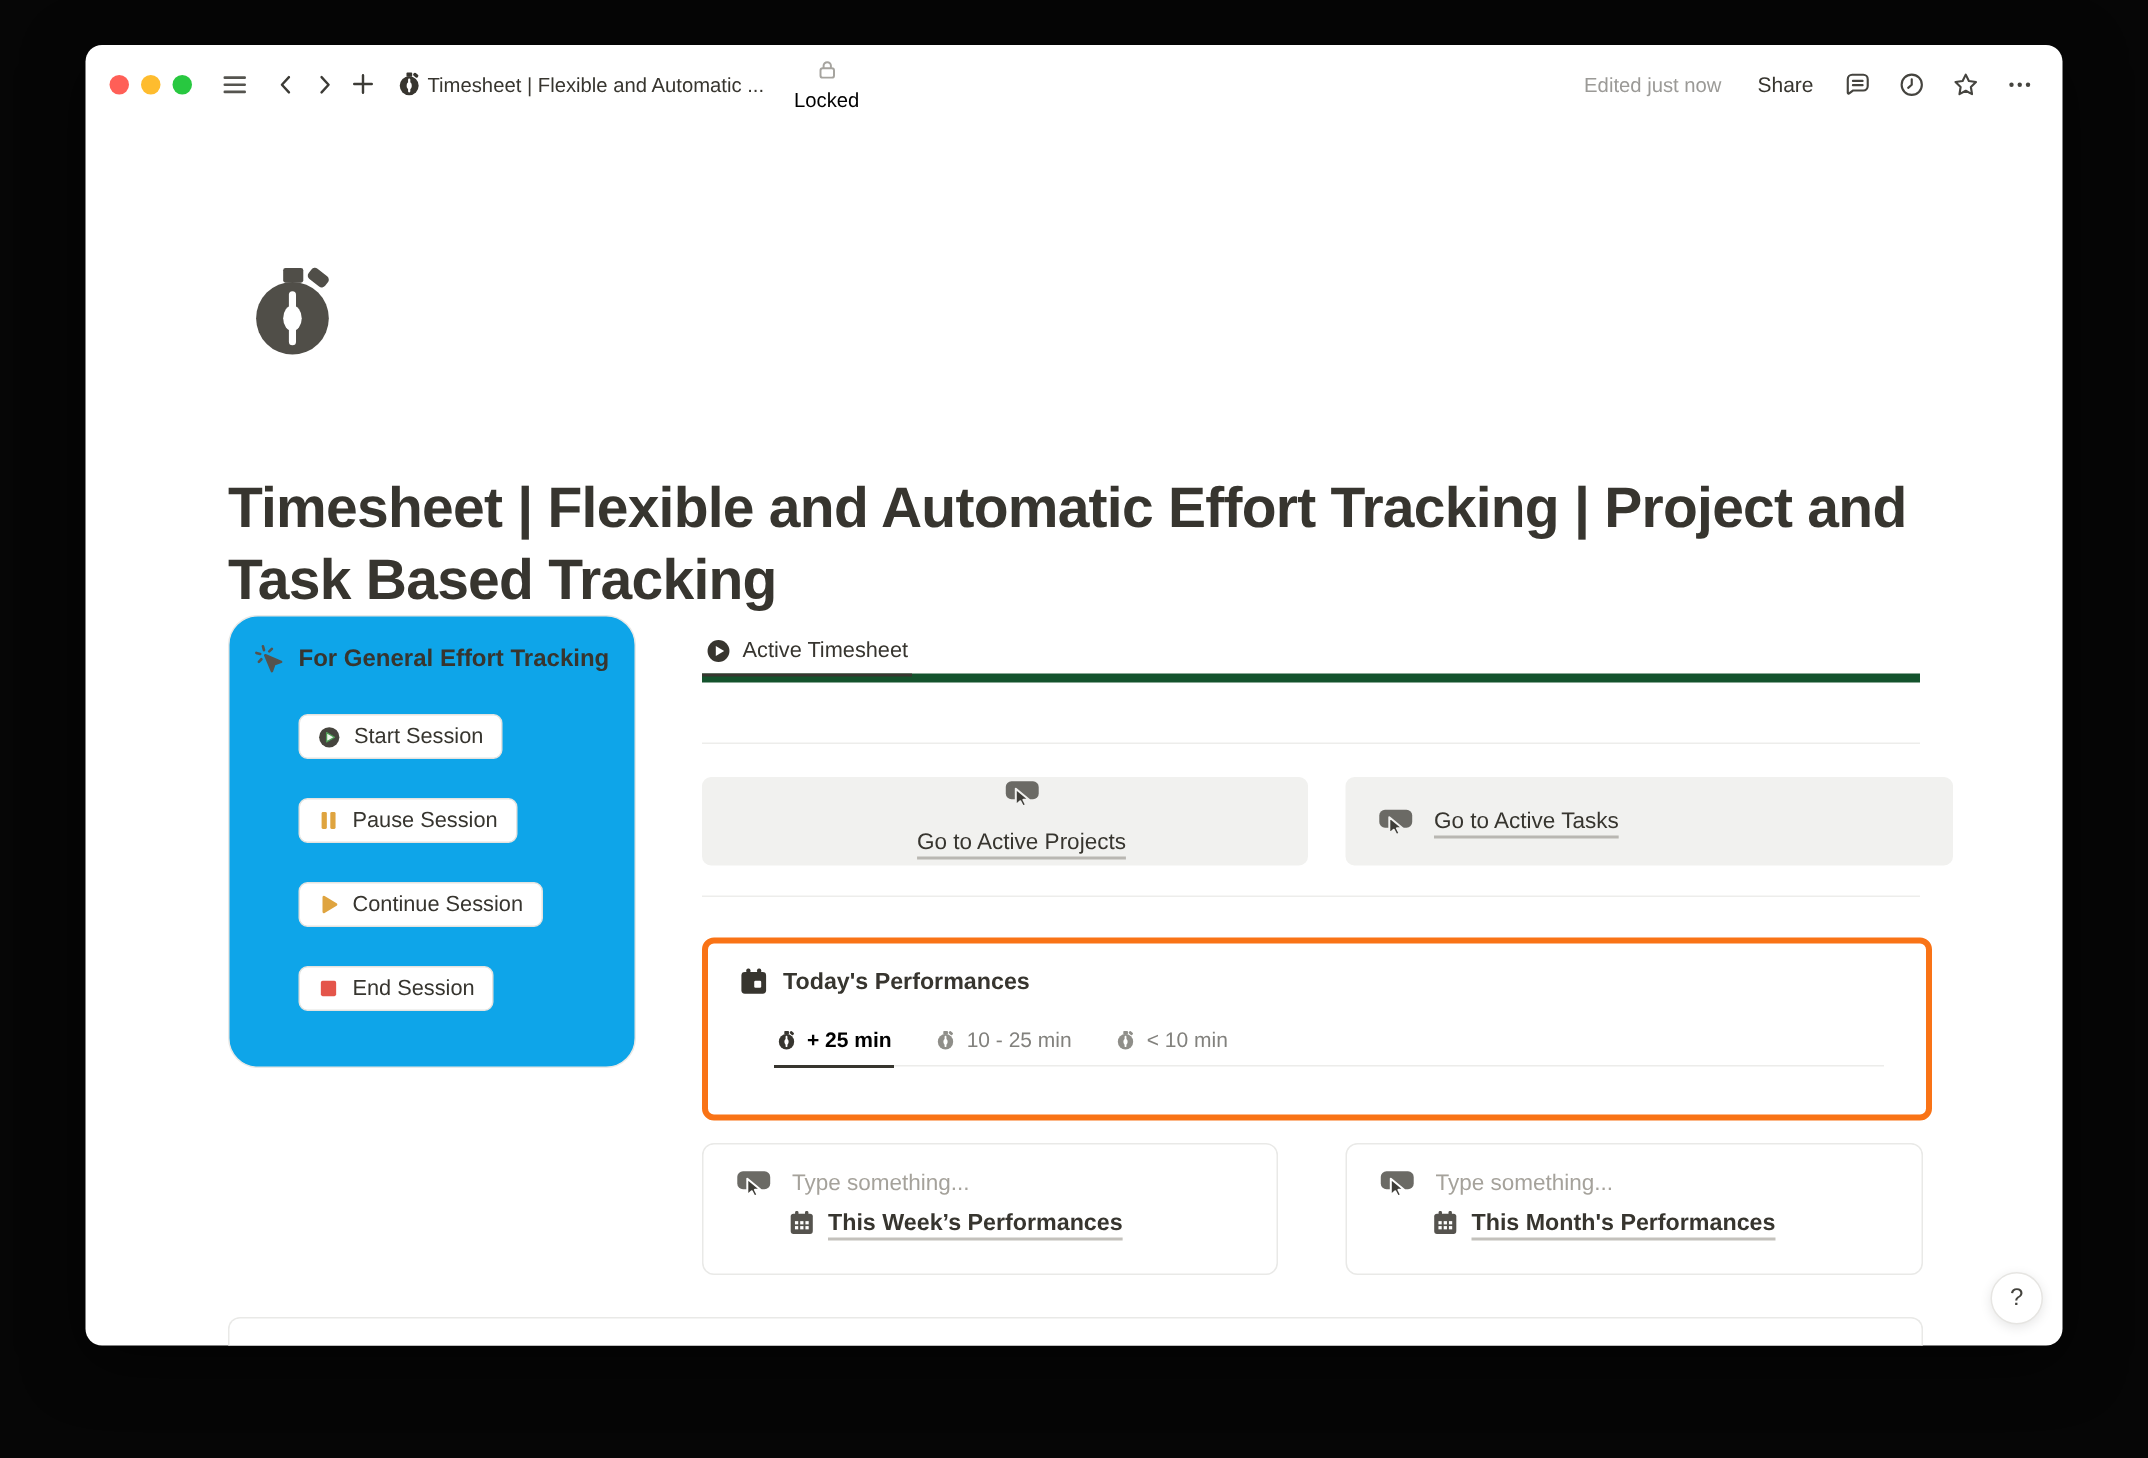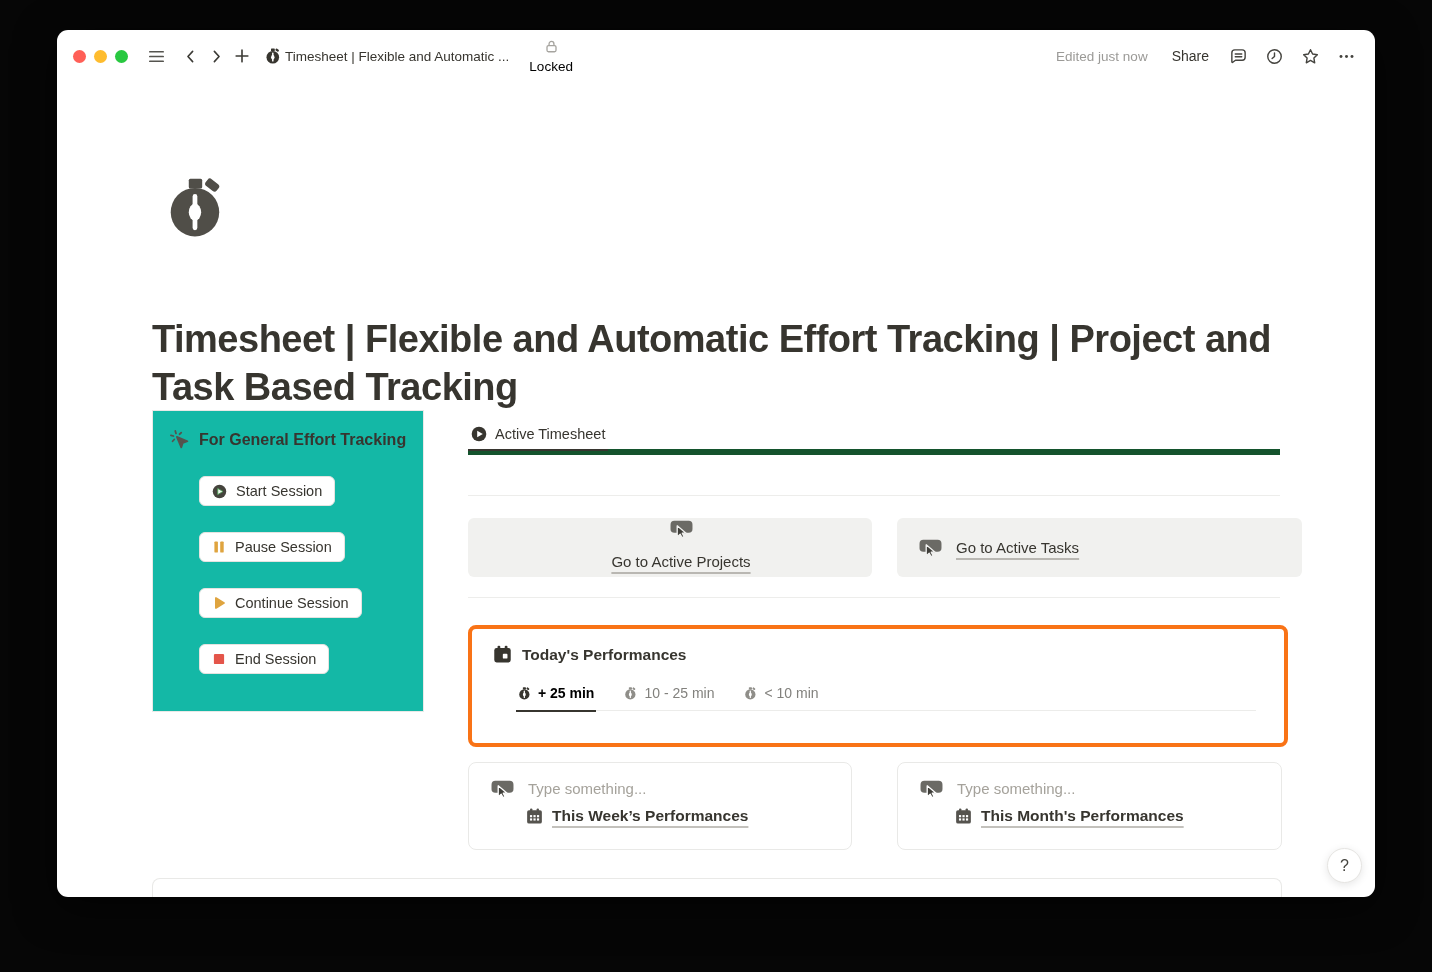--- a/index.html
+++ b/index.html
@@ -19,21 +19,21 @@
   .tb-right{margin-left:auto;display:flex;align-items:center;gap:10px;}
   .edited{color:#9b9a97;font-size:13.5px;margin-right:8px;}
   .share{font-size:14px;color:#37352f;padding:4px 6px;border-radius:5px;cursor:pointer;}
 
   
   .page-icon{position:absolute;left:106px;top:144px;width:66px;height:66px;cursor:pointer;}
   .page-title{position:absolute;left:95px;top:260px;width:1170px;font-size:38px;line-height:48px;
               font-weight:700;letter-spacing:-0.5px;color:#37352f;}
 
   
-  .general-card{position:absolute;left:95px;top:380px;width:270px;height:300px;border:1px solid #e9e9e7;border-radius:0;background:#14b8a6;}
+  .general-card{position:absolute;left:95px;top:380px;width:270px;height:300px;border:1px solid #e9e9e7;border-radius:20px;background:#0ea5e9;}
   .gc-header{position:absolute;left:16px;top:18px;display:flex;align-items:center;gap:9px;}
   .gc-title{font-size:16px;font-weight:700;color:#37352f;white-space:nowrap;}
   .session-btn{position:absolute;left:46px;height:30px;display:inline-flex;align-items:center;gap:9px;
                padding:0 12px;border:1px solid #e4e3e0;border-radius:6px;background:#fff;font-size:14.5px;
                color:#37352f;cursor:pointer;white-space:nowrap;}
   .sb-0{top:65px;} .sb-1{top:121px;} .sb-2{top:177px;} .sb-3{top:233px;}
 
   
   .tab-row{position:absolute;left:411px;top:388px;width:812px;height:31px;border-bottom:6px solid #14532d;}
   .tab{display:inline-flex;align-items:center;gap:8px;height:31px;padding:0 3px;border-bottom:2.5px solid #37352f;
@@ -52,21 +52,21 @@
   .tc-title{font-size:15.5px;font-weight:700;color:#37352f;}
   .tc-tabs{position:absolute;left:44px;top:47px;right:28px;height:34px;border-bottom:1px solid #ececea;display:flex;gap:26px;}
   .tc-tab{display:inline-flex;align-items:center;gap:7px;font-size:14px;color:#82817d;cursor:pointer;
           height:34px;margin-bottom:-1px;padding:0 2px;}
   .tc-tab.active{color:#000000;font-weight:600;border-bottom:2.5px solid #37352f;}
 
   .period-card{position:absolute;top:732px;height:86px;border:1px solid #e9e9e7;border-radius:8px;background:#fff;}
   .pc-0{left:411px;width:382px;} .pc-1{left:840px;width:383px;}
   .pc-row1{position:absolute;left:22px;top:15px;display:flex;align-items:center;gap:14px;}
   .pc-placeholder{font-size:15px;color:#a5a29b;cursor:text;}
-  .pc-row2{position:absolute;left:57px;top:44px;display:flex;align-items:flex-end;gap:9px;cursor:pointer;}
+  .pc-row2{position:absolute;left:57px;top:44px;display:flex;align-items:flex-start;gap:9px;cursor:pointer;}
   .pc-link{font-size:15.5px;font-weight:600;color:#37352f;text-decoration:underline;
            text-decoration-color:#c3c1bc;text-decoration-thickness:1.5px;text-underline-offset:5px;}
 
   .partial-box{position:absolute;left:95px;top:848px;width:1128px;height:30px;border:1px solid #e9e9e7;
                border-bottom:none;border-radius:8px 8px 0 0;background:#fff;}
 
   .help-btn{position:absolute;left:1270px;top:818px;width:33px;height:33px;border-radius:50%;background:#fff;
             border:1px solid #e6e5e2;box-shadow:0 2px 8px rgba(0,0,0,.10);display:flex;align-items:center;
             justify-content:center;font-size:16px;color:#44433e;cursor:pointer;}
 

